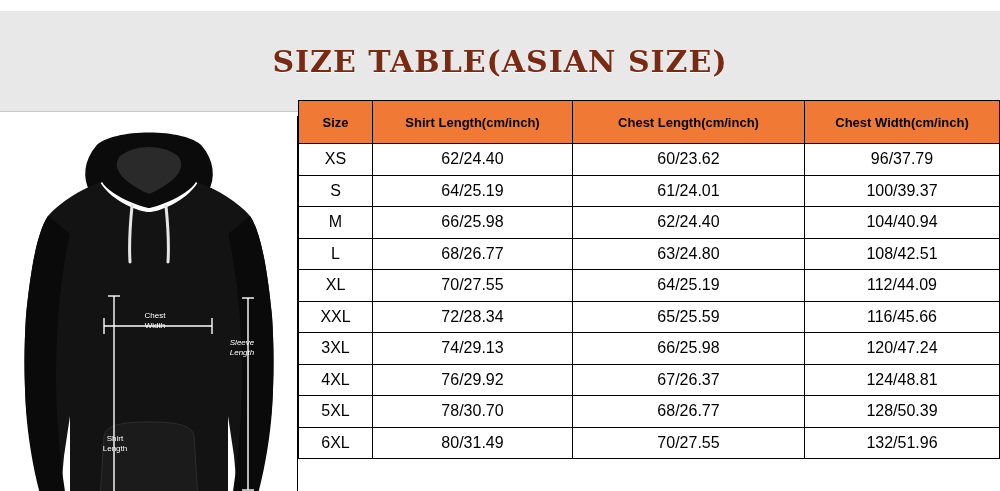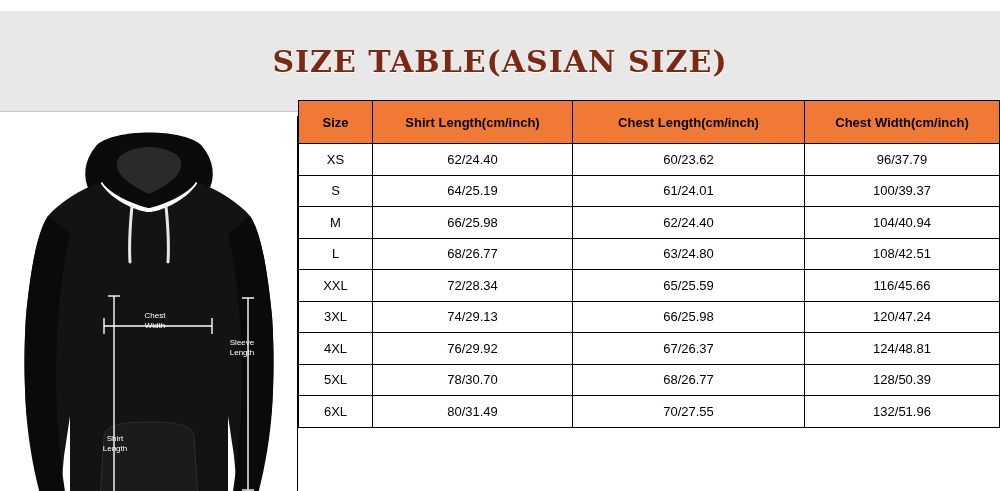--- a/index.html
+++ b/index.html
@@ -66,38 +66,38 @@
   .measure-label {
     position: absolute;
     color: #ffffff;
     font-size: 8px;
     line-height: 10px;
     font-family: "Liberation Sans", sans-serif;
     text-align: center;
     white-space: pre-line;
   }
   .label-chest { left: 130px; top: 195px; width: 50px; }
-  .label-sleeve { left: 219px; top: 222px; width: 46px; }
+  .label-sleeve { left: 219px; top: 222px; width: 46px; font-style: italic; }
   .label-shirt { left: 92px; top: 318px; width: 46px; }
 
   .table-pane {
     flex: 1;
     height: 326px;
     background: #ffffff;
   }
   table.size-table {
     border-collapse: collapse;
     width: 701px;
     table-layout: fixed;
   }
   table.size-table th,
   table.size-table td {
     border: 1px solid #000000;
     text-align: center;
-    font-size: 13px;
+    font-size: 16px;
     color: #000000;
     height: 30.5px;
     padding: 0;
   }
   table.size-table thead th {
     background: #f07a35;
     font-weight: bold;
     font-size: 13px;
     height: 42px;
   }
@@ -196,20 +196,26 @@
             <td>62/24.40</td>
             <td>104/40.94</td>
           </tr>
           <tr>
             <td>L</td>
             <td>68/26.77</td>
             <td>63/24.80</td>
             <td>108/42.51</td>
           </tr>
           <tr>
+            <td>XL</td>
+            <td>70/27.55</td>
+            <td>64/25.19</td>
+            <td>112/44.09</td>
+          </tr>
+          <tr>
             <td>XXL</td>
             <td>72/28.34</td>
             <td>65/25.59</td>
             <td>116/45.66</td>
           </tr>
           <tr>
             <td>3XL</td>
             <td>74/29.13</td>
             <td>66/25.98</td>
             <td>120/47.24</td>

